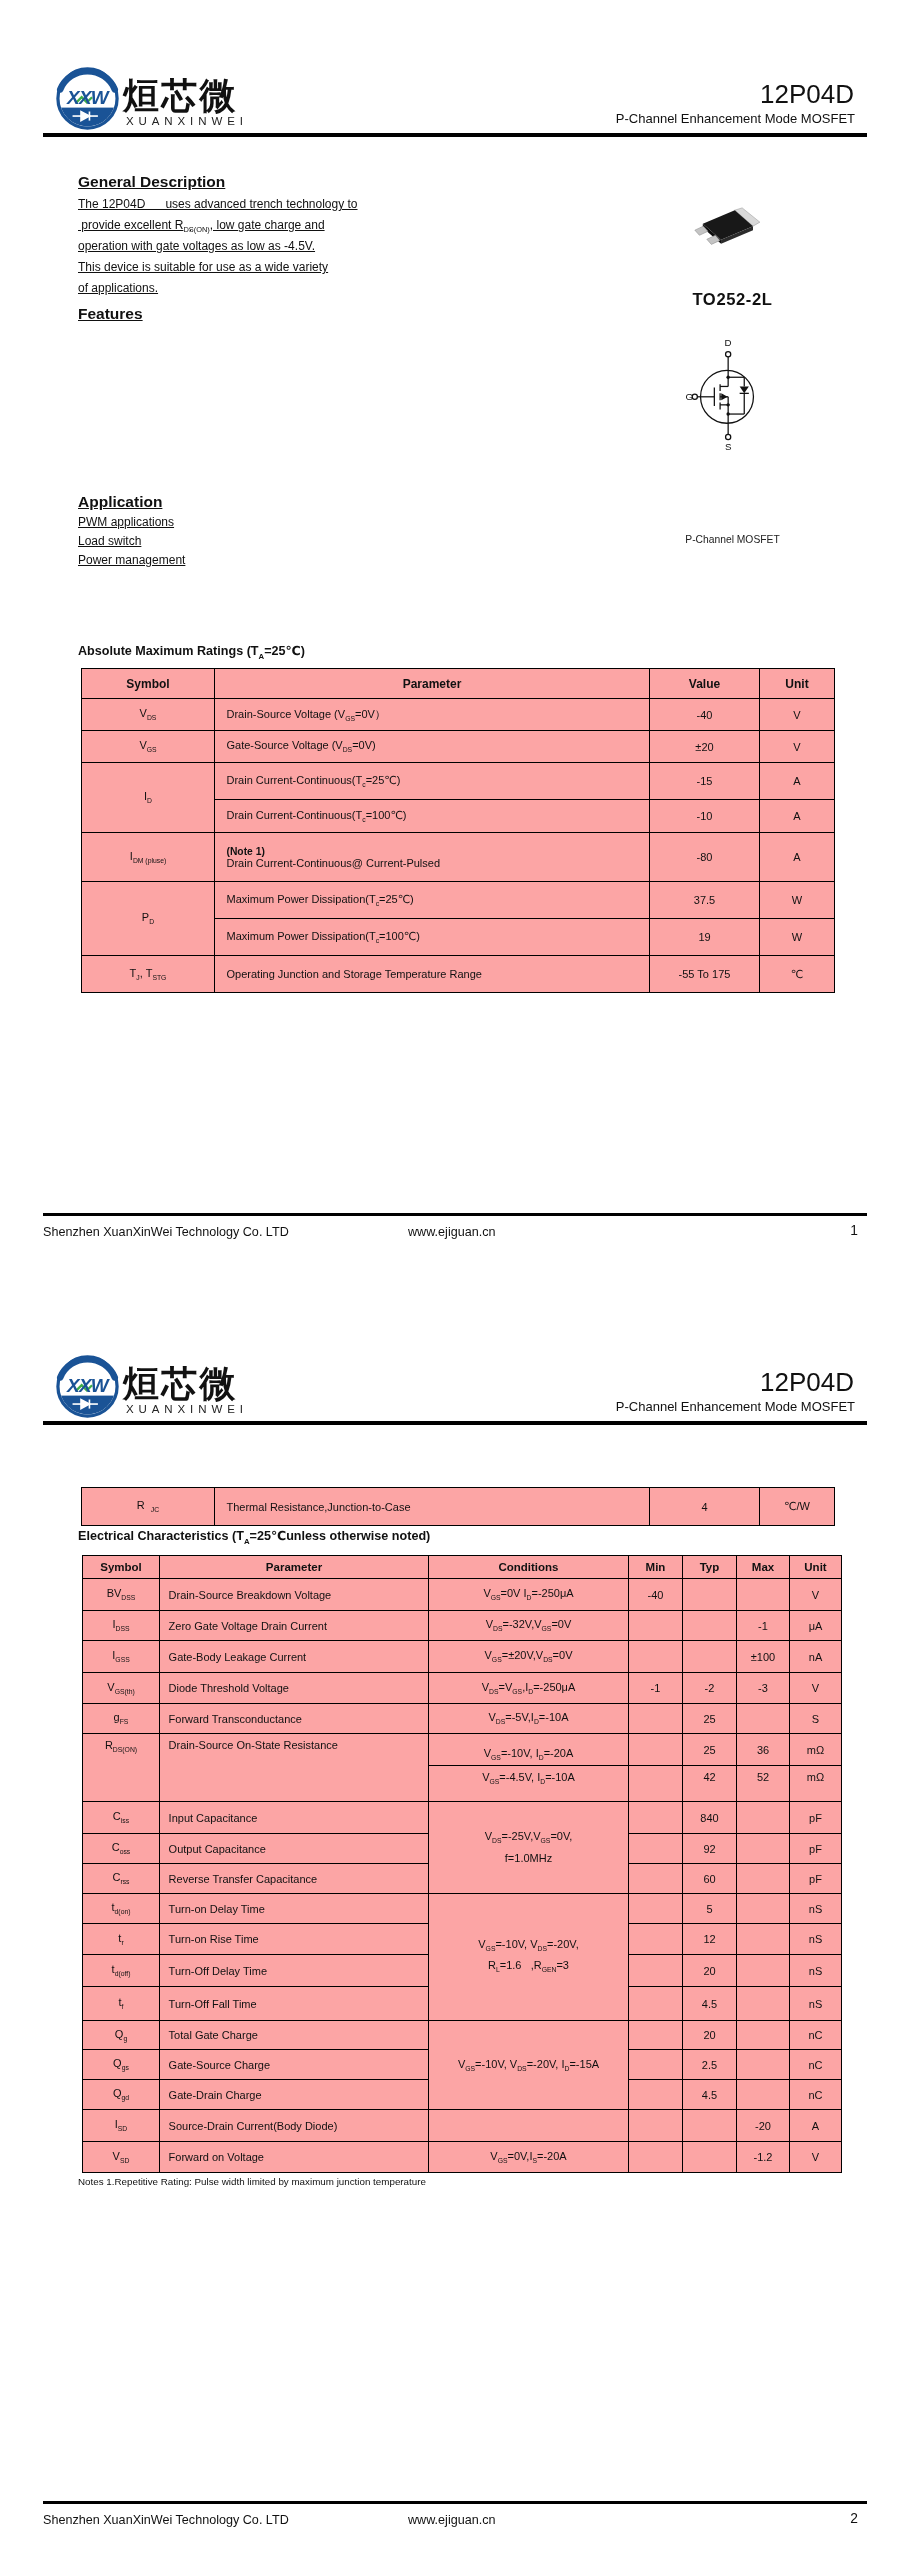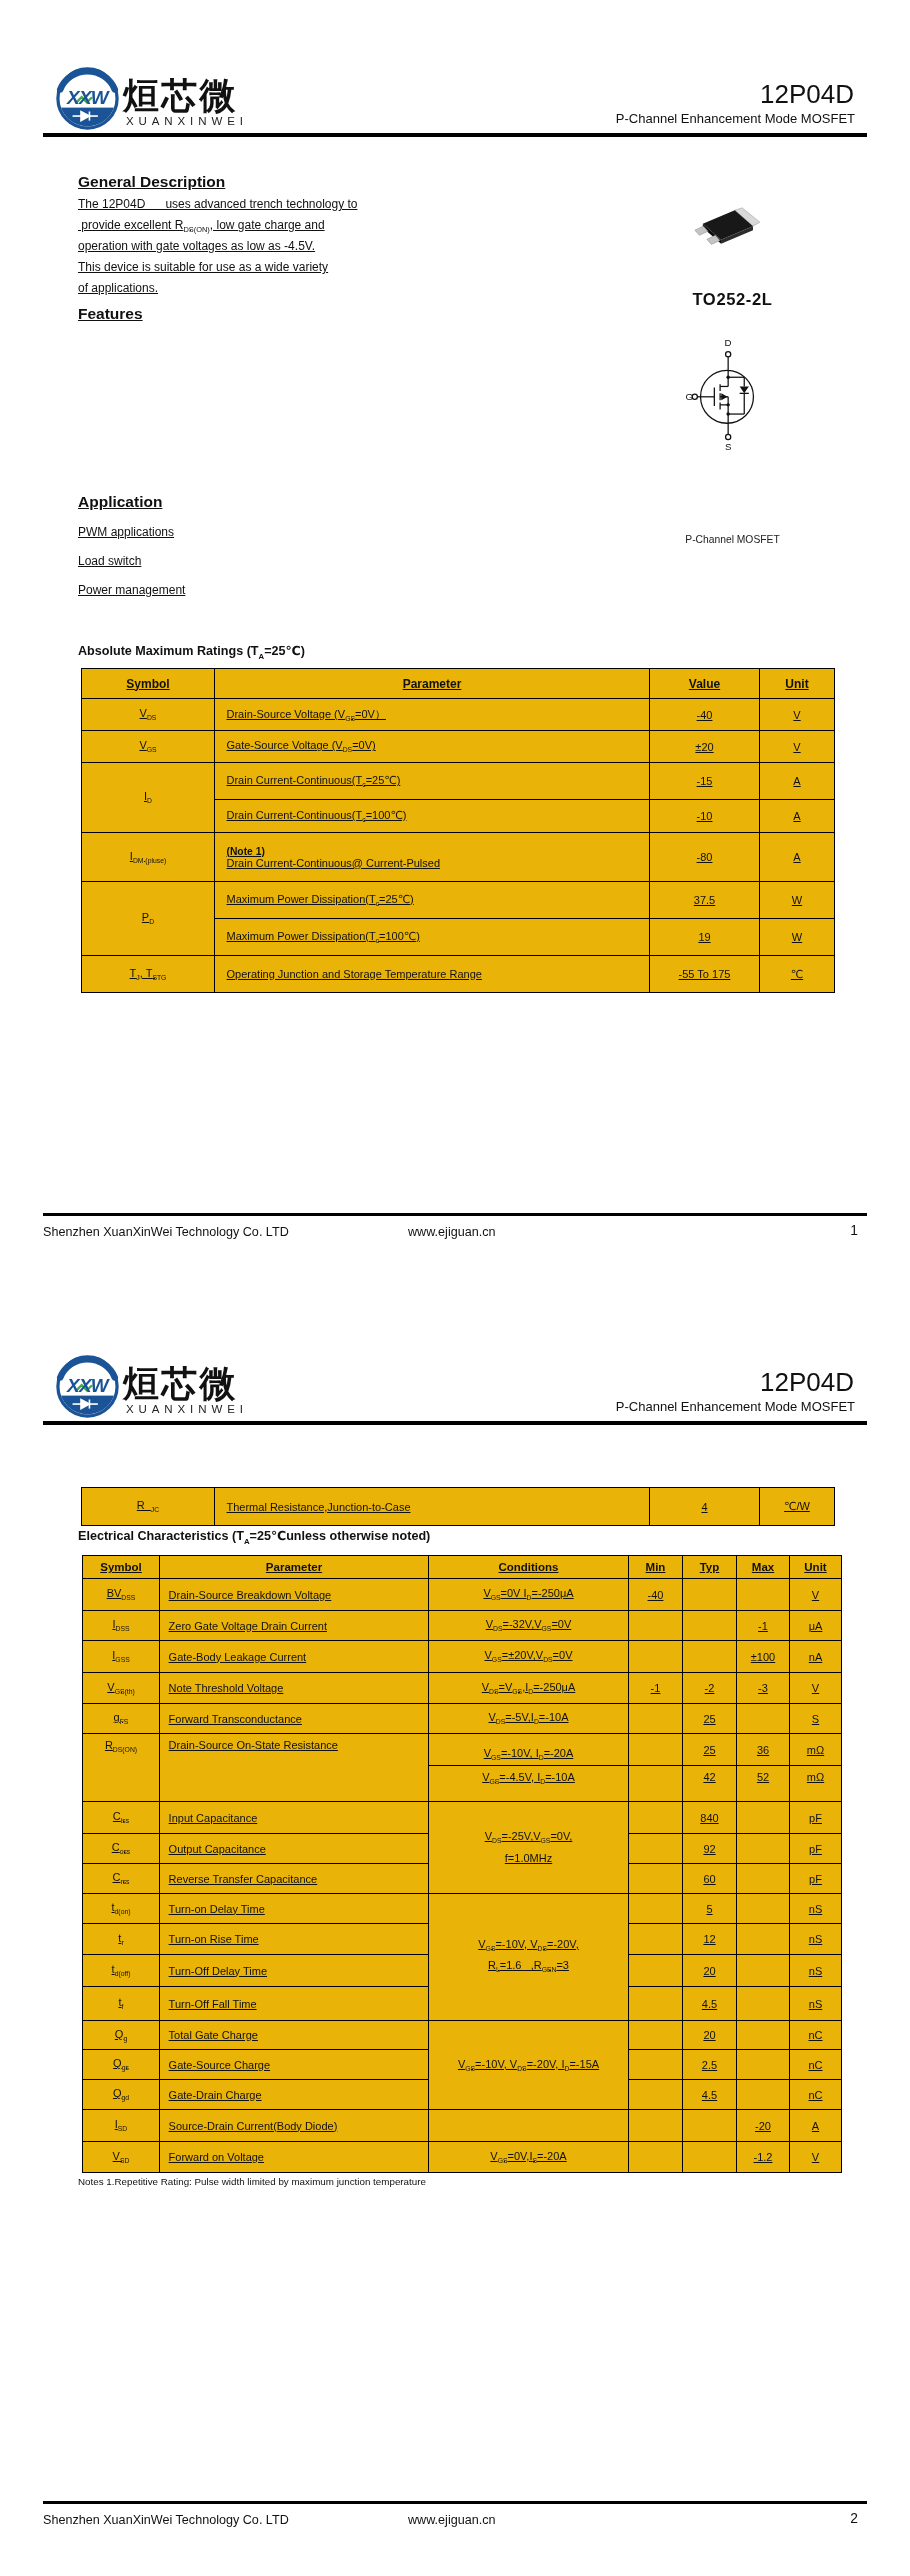--- a/index.html
+++ b/index.html
@@ -25,30 +25,30 @@
 
   
   .sec-title{font-size:15.5px;font-weight:bold;white-space:nowrap;text-decoration:underline;}
   .gd-title{left:78px;top:173px;}
   .txt-lines div{font-size:12px;white-space:pre;text-decoration:underline;}
   .gd-lines{left:78px;top:197px;} .gd-lines div{height:21px;}
   .feat-title{left:78px;top:305px;}
   .feat-spec{left:78px;top:329px;} .feat-spec div{height:22.4px;font-size:12.6px;}
   .feat-bullets{left:78px;top:415px;} .feat-bullets div{height:19px;}
   .app-title{left:78px;top:493px;}
-  .app-items{left:78px;top:515px;} .app-items div{height:19px;margin-top:10px;}
+  .app-items{left:78px;top:515px;} .app-items div{height:19px;}
 
   
   .pkg-photo{left:688px;top:203px;width:73px;height:52px;}
   .pkg-name{left:666px;top:290px;width:133px;text-align:center;font-size:16.6px;font-weight:800;letter-spacing:0.6px;}
   .mosfet{left:681px;top:337px;width:92px;height:115px;}
   .pkg-caption{left:666px;top:534px;width:133px;text-align:center;font-size:10.3px;color:#222;}
 
   
-  .tbl{position:absolute;border-collapse:collapse;table-layout:fixed;background:#eab308;text-decoration:underline;}
+  .tbl{position:absolute;border-collapse:collapse;table-layout:fixed;background:#fca5a5;}
   .tbl,.tbl th,.tbl td{border:1.1px solid #000;}
   .tbl{border-width:1.7px;}
   .tbl th{font-size:12px;font-weight:bold;text-align:center;padding:0;}
   .tbl td{font-size:11px;padding:0;vertical-align:middle;}
   .tbl td.c{text-align:center;}
   .tbl td.l{text-align:left;padding-left:11.5px;}
   .tbl td.l2{text-align:left;padding-left:8.6px;}
   .tbl td.vt{vertical-align:top;padding-top:4.6px;}
   sub{font-size:62%;}
   .noteref{text-align:left;font-weight:bold;font-size:10.3px;}
@@ -307,21 +307,21 @@
       <td class="c">I<sub>GSS</sub></td>
       <td class="l2">Gate-Body Leakage Current</td>
       <td class="c">V<sub>GS</sub>=±20V,V<sub>DS</sub>=0V</td>
       <td class="c"></td>
       <td class="c"></td>
       <td class="c">±100</td>
       <td class="c">nA</td>
     </tr>
     <tr style="height:31px">
       <td class="c">V<sub>GS(th)</sub></td>
-      <td class="l2">Note Threshold Voltage</td>
+      <td class="l2">Diode Threshold Voltage</td>
       <td class="c">V<sub>DS</sub>=V<sub>GS</sub>,I<sub>D</sub>=-250μA</td>
       <td class="c">-1</td>
       <td class="c">-2</td>
       <td class="c">-3</td>
       <td class="c">V</td>
     </tr>
     <tr style="height:30px">
       <td class="c">g<sub>FS</sub></td>
       <td class="l2">Forward Transconductance</td>
       <td class="c">V<sub>DS</sub>=-5V,I<sub>D</sub>=-10A</td>

